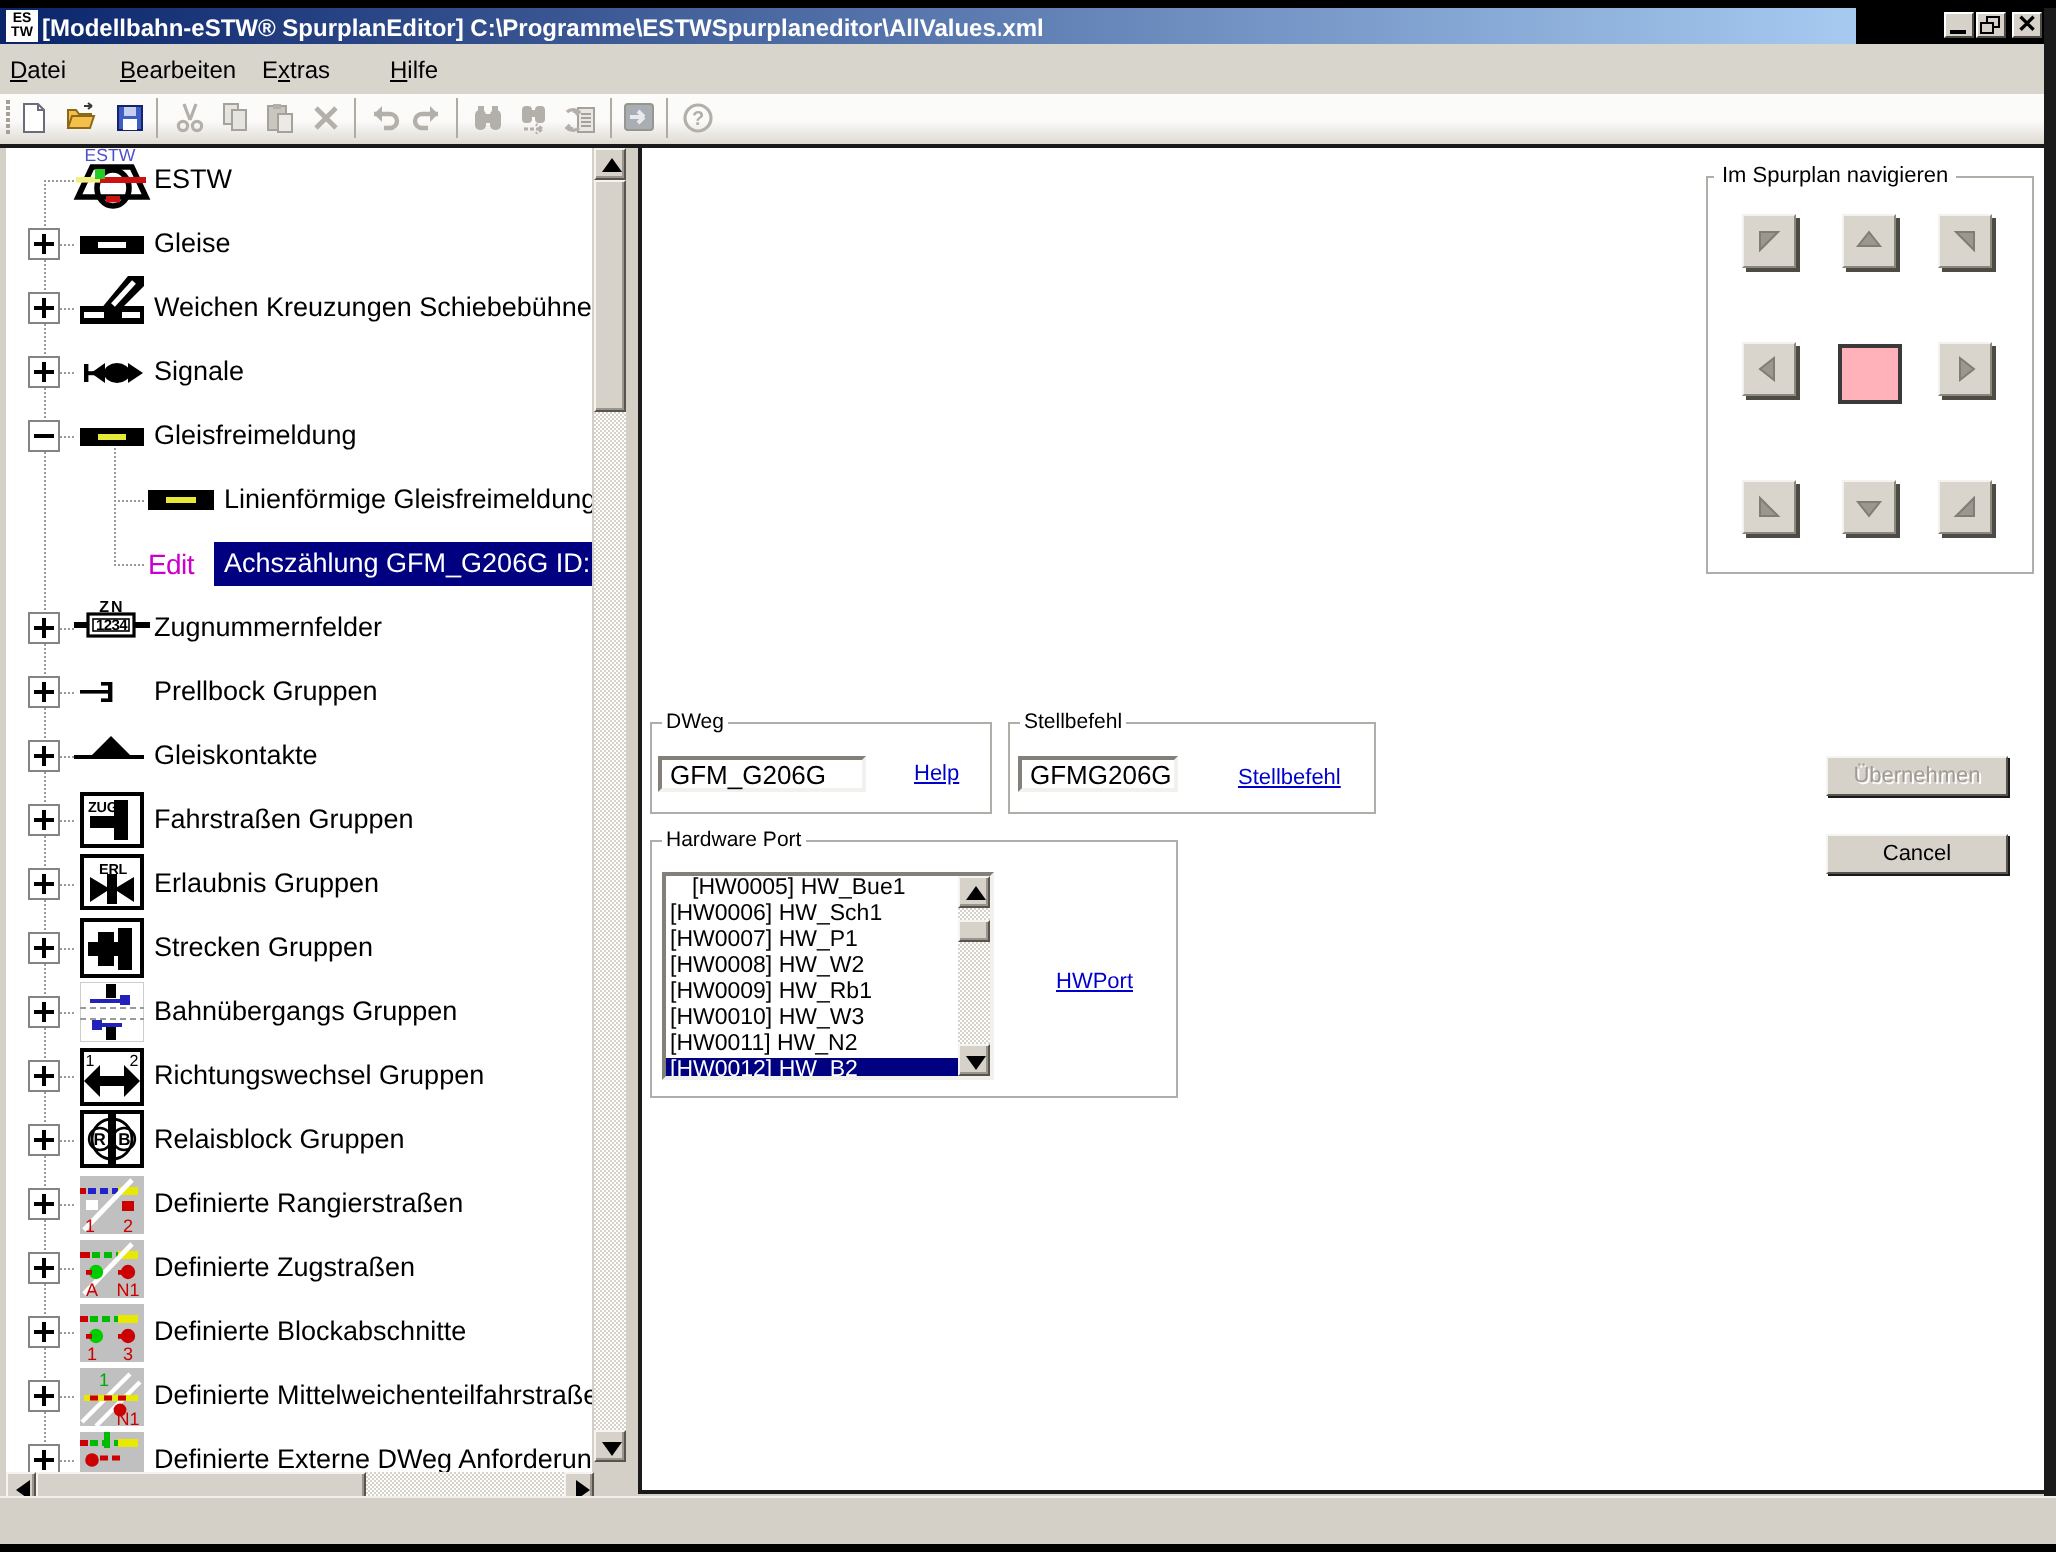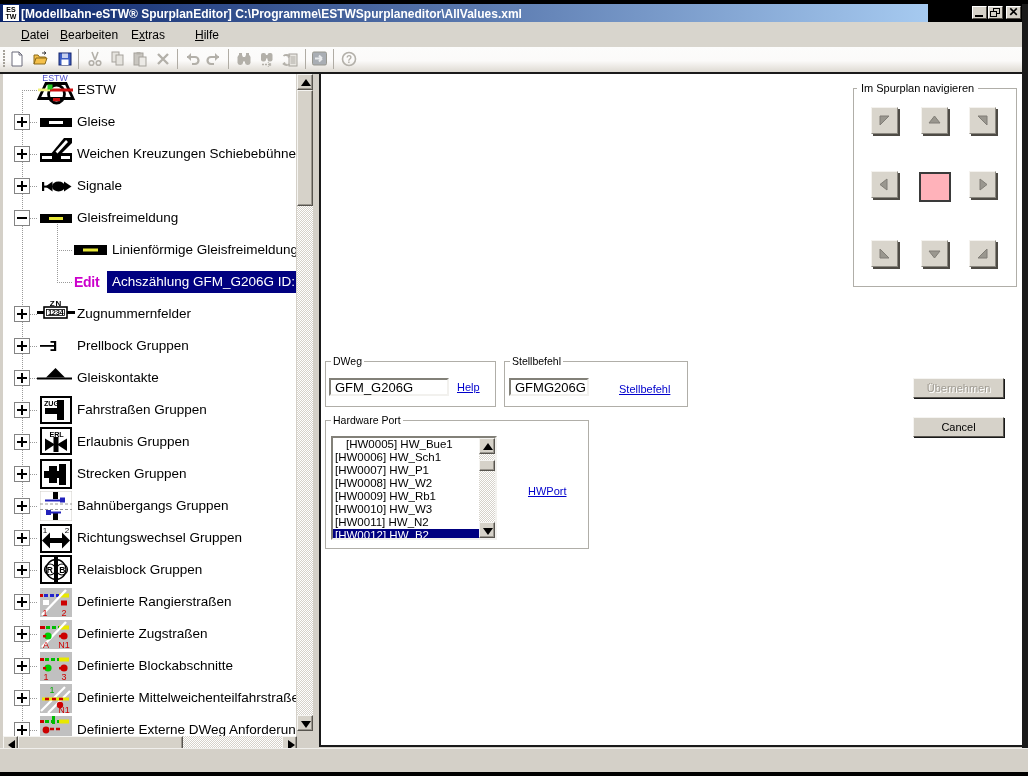--- a/index.html
+++ b/index.html
@@ -26,21 +26,21 @@
 <div class="abs" style="left:972px;top:6px;width:15px;height:13px;background:#d6d2c9;border:1px solid;border-color:#fff #4e4b45 #4e4b45 #fff;">
     <div class="abs" style="left:2px;top:8px;width:8px;height:2px;background:#000"></div>
   </div>
 <div class="abs" style="left:988px;top:6px;width:15px;height:13px;background:#d6d2c9;border:1px solid;border-color:#fff #4e4b45 #4e4b45 #fff;">
   <div class="abs" style="left:4px;top:1px;width:7px;height:6px;border:1.5px solid #000"></div>
   <div class="abs" style="left:1px;top:4px;width:7px;height:6px;border:1.5px solid #000;background:#d6d2c9"></div>
 </div>
 <div class="abs" style="left:1006px;top:6px;width:15px;height:13px;background:#d6d2c9;border:1px solid;border-color:#fff #4e4b45 #4e4b45 #fff;font-weight:bold;font-size:12px;line-height:11px;text-align:center">✕</div>
 
 <div class="abs" style="left:0px;top:22px;width:1028px;height:25px;background:#d8d5cd">
- <div class="abs" style="left:21px;top:6px;font-size:12px"><u>D</u>atei</div>
+ <div class="abs" style="left:5px;top:6px;font-size:12px"><u>D</u>atei</div>
  <div class="abs" style="left:60px;top:6px;font-size:12px"><u>B</u>earbeiten</div>
  <div class="abs" style="left:131px;top:6px;font-size:12px">E<u>x</u>tras</div>
  <div class="abs" style="left:195px;top:6px;font-size:12px"><u>H</u>ilfe</div>
 </div>
 
 <div class="abs" style="left:0px;top:47px;width:1028px;height:25px;background:linear-gradient(to bottom,#fcfcfb,#fbfaf9 55%,#dedad2)">
     <div class="abs" style="left:3px;top:3px;width:2px;height:18px;background-image:repeating-linear-gradient(to bottom,#a5a199 0 2px,transparent 2px 3px)"></div>
     <div class="abs" style="left:78px;top:2px;width:1px;height:20px;background:#b0aca4"></div>
     <div class="abs" style="left:177px;top:2px;width:1px;height:20px;background:#b0aca4"></div>
     <div class="abs" style="left:228px;top:2px;width:1px;height:20px;background:#b0aca4"></div>
@@ -173,21 +173,21 @@
       <rect x="9" y="3" width="14" height="3" fill="#e8e838"></rect>
     </svg>
     <div class="tlab" style="left:77px;top:136px">Gleisfreimeldung</div>
     <div class="doth" style="left:57px;top:176px;width:15px"></div>
     <svg class="abs" style="left:74px;top:171px" width="33" height="10" viewBox="0 0 33 10">
       <rect width="33" height="10" fill="#000"></rect>
       <rect x="9" y="3.5" width="15" height="3" fill="#e8e838"></rect>
     </svg>
     <div class="tlab" style="left:112px;top:168px">Linienförmige Gleisfreimeldung</div>
     <div class="doth" style="left:57px;top:208px;width:15px"></div>
-    <div class="abs" style="left:74px;top:200px;font-size:14px;font-weight:bold;color:#cc00cc;letter-spacing:-0.3px">Edit</div>
+    <div class="abs" style="left:74px;top:200px;font-size:14px;font-weight:normal;color:#cc00cc;letter-spacing:-0.3px">Edit</div>
     <div class="abs" style="left:107px;top:197px;width:189px;height:22px;background:#000080;color:#fff;font-size:13.5px;line-height:22px;padding-left:5px;white-space:nowrap;overflow:hidden">Achszählung GFM_G206G ID: E</div>
     <div class="doth" style="left:30px;top:240px;width:8px"></div>
     <div class="pm" style="top:232px">
       <div class="abs" style="left:2px;top:6px;width:10px;height:2.4px;background:#000"></div>
       <div class="abs" style="left:6px;top:2px;width:2.4px;height:10px;background:#000"></div>
     </div>
     <svg class="abs" style="left:37px;top:225px" width="38" height="20" viewBox="0 0 38 20">
       <text x="19" y="7" text-anchor="middle" font-size="8" font-weight="bold" fill="#000" font-family="Liberation Sans" letter-spacing="1">ZN</text>
       <rect x="0" y="12" width="7" height="3" fill="#000"></rect>
       <rect x="30" y="12" width="8" height="3" fill="#000"></rect>
@@ -444,21 +444,21 @@
       </svg>
     </div>
     <div class="navbtn" style="left:648px;top:166px">
       <svg width="17" height="17" viewBox="0 0 17 17" style="display:block;margin:4px auto 0">
         <polygon points="13,4 13,13 4,13" fill="#9a978f" stroke="#807d76" stroke-width="1"></polygon>
       </svg>
     </div>
     <div class="abs" style="left:598px;top:98px;width:32px;height:30px;background:#ffb2ba;border:2px solid #3a3a3a"></div>
     <div class="abs gb" style="left:4px;top:287px;width:171px;height:46px"></div>
     <div class="gblab" style="left:10px;top:281px">DWeg</div>
-    <div class="inp" style="left:8px;top:304px;width:120px;height:18px">GFM_G206G</div>
+    <div class="inp" style="left:8px;top:304px;width:104px;height:18px">GFM_G206G</div>
     <a class="abs link" style="left:136px;top:307px">Help</a>
     <div class="abs gb" style="left:183px;top:287px;width:184px;height:46px"></div>
     <div class="gblab" style="left:189px;top:281px">Stellbefehl</div>
     <div class="inp" style="left:188px;top:304px;width:80px;height:18px">GFMG206G</div>
     <a class="abs link" style="left:298px;top:309px">Stellbefehl</a>
     <div class="abs gb" style="left:4px;top:346px;width:264px;height:129px"></div>
     <div class="gblab" style="left:10px;top:340px">Hardware Port</div>
     <div class="abs" style="left:10px;top:362px;width:166px;height:104px;background:#fff;border-top:2px solid #828078;border-left:2px solid #828078;border-right:2px solid #f2f1ee;border-bottom:2px solid #f2f1ee;overflow:hidden">
       <div style="height:13px;font-size:11.5px;line-height:13px;padding-left:13px;white-space:nowrap">[HW0005] HW_Bue1</div>
       <div style="height:13px;font-size:11.5px;line-height:13px;padding-left:2px;white-space:nowrap">[HW0006] HW_Sch1</div>

